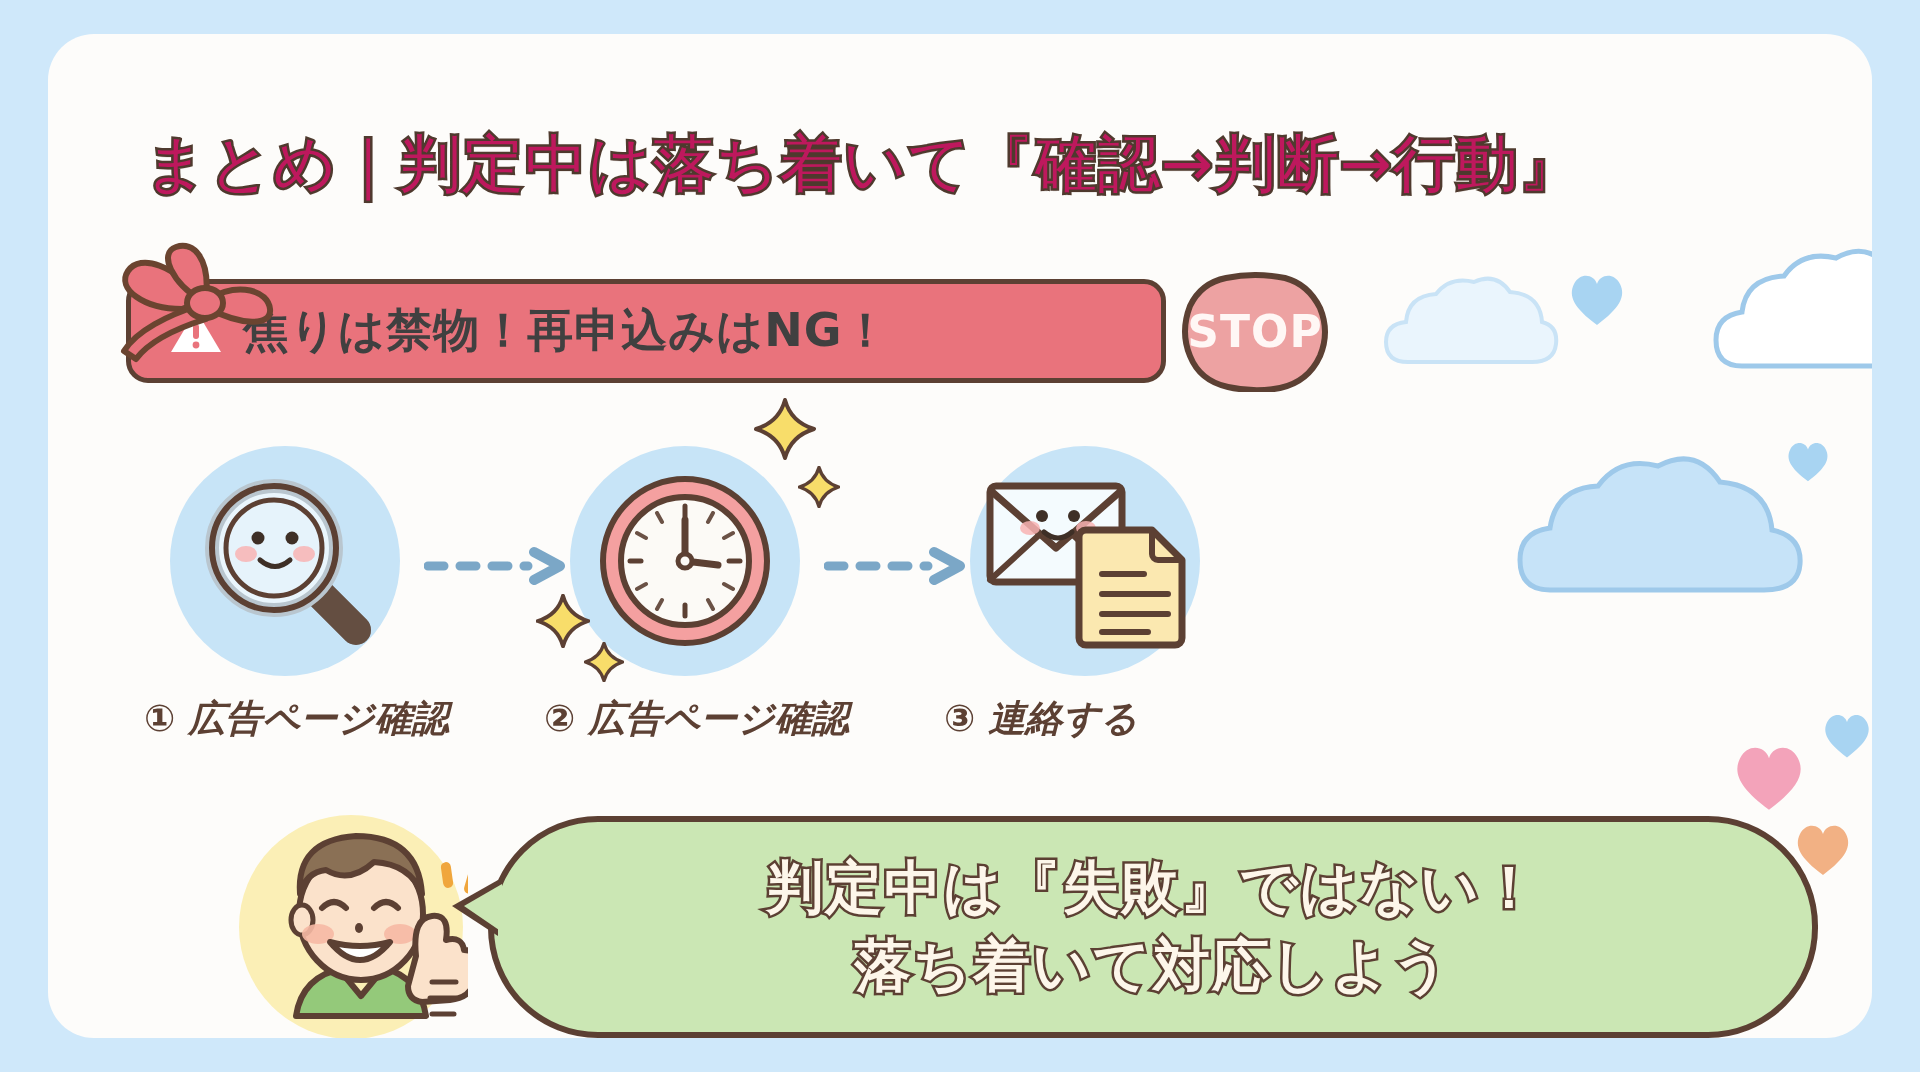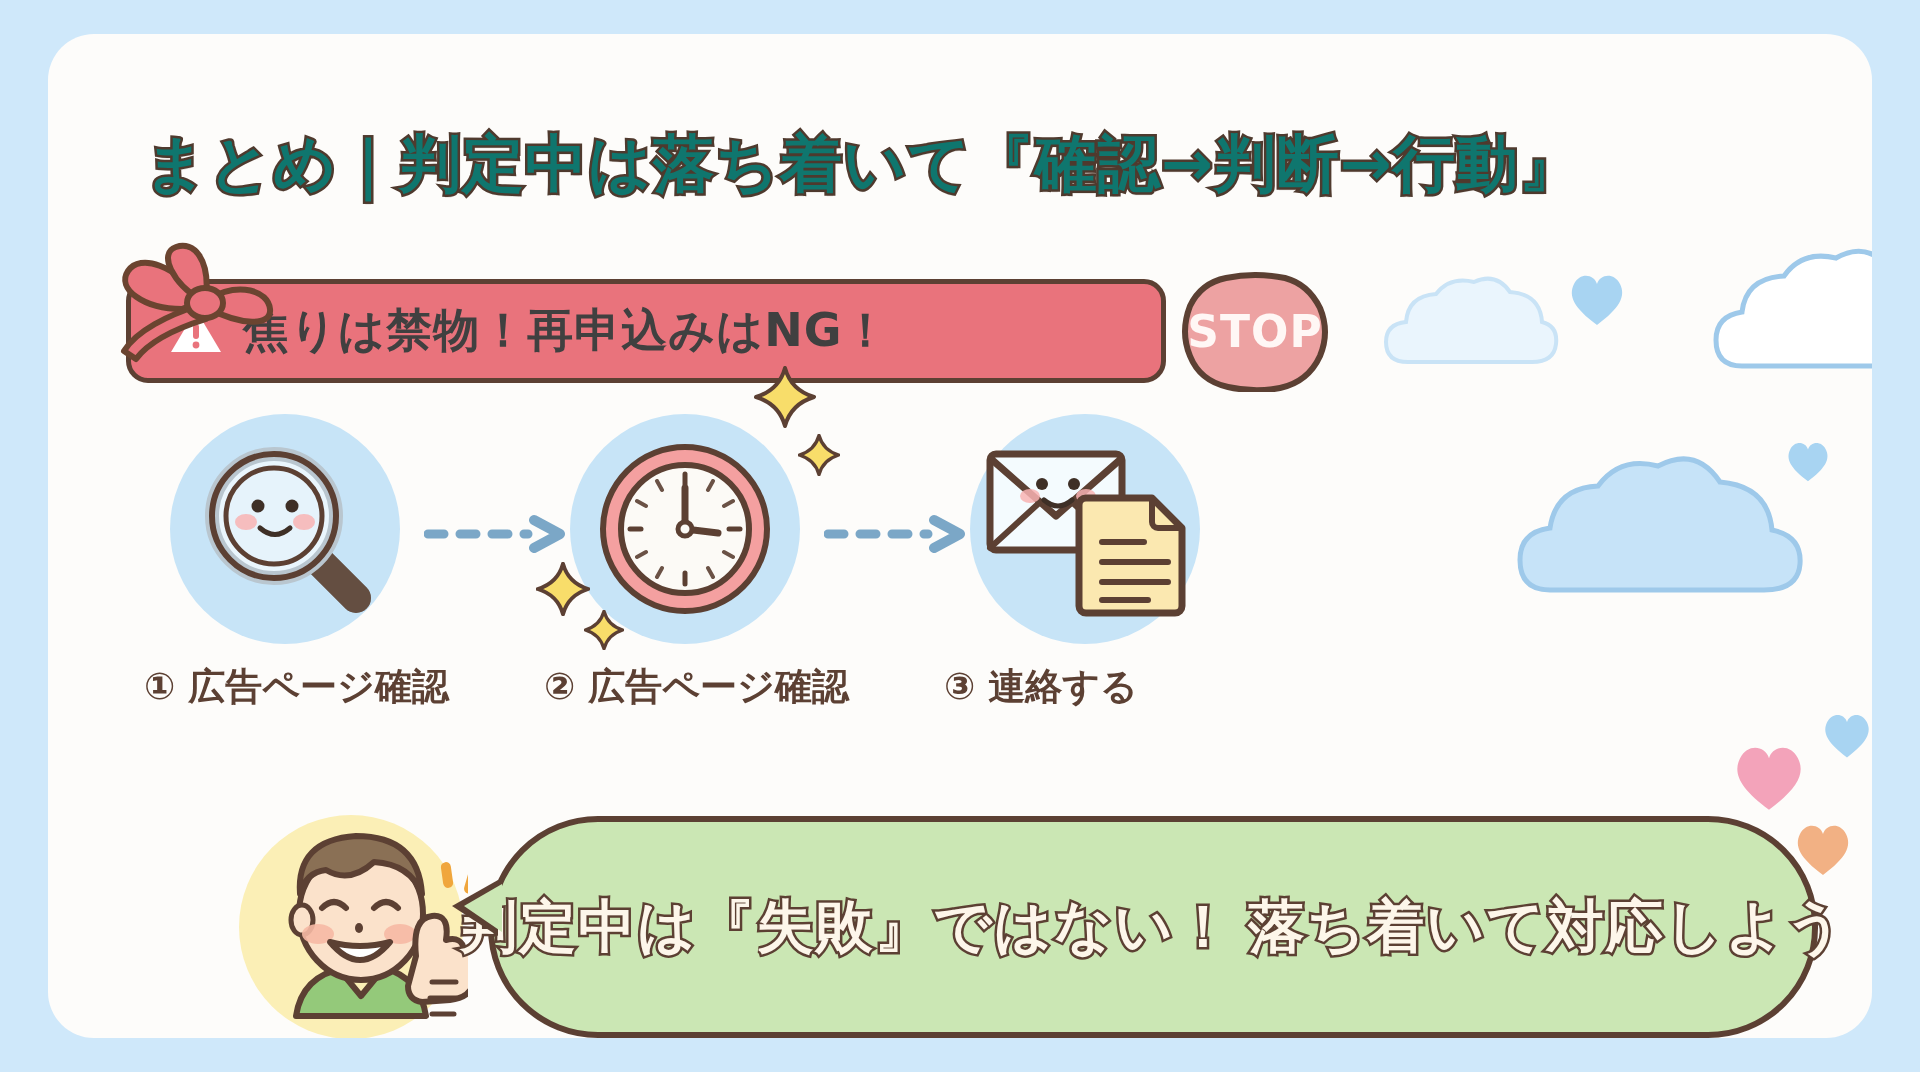--- a/index.html
+++ b/index.html
@@ -29,24 +29,24 @@
     border-radius: 46px;
     overflow: hidden;
   }
 
   
   #title {
     position: absolute;
     left: 96px;
     top: 88px;
     font-size: 62px;
-    font-weight: 700;
+    font-weight: 400;
     letter-spacing: 1px;
     white-space: nowrap;
-    color: #0f766e;
+    color: #be185d;
     -webkit-text-stroke: 5px #4f3a2e;
     paint-order: stroke fill;
     text-shadow: 0 3px 0 rgba(79,58,46,.18);
   }
 
   
   #banner {
     position: absolute;
     left: 78px;
     top: 245px;
@@ -101,23 +101,24 @@
     font-weight: 700;
     color: #fff7f5;
     letter-spacing: 1px;
     padding-bottom: 2px;
   }
 
   
   #steps {
     position: absolute;
     left: 96px;
-    top: 380px;
+    top: 412px;
     width: 1300px;
     height: 320px;
+    font-style: italic;
   }
   .step {
     position: absolute;
     top: 0;
     width: 300px;
     text-align: left;
   }
   .step-circle {
     width: 230px;
     height: 230px;
@@ -157,20 +158,21 @@
   #bubble {
     position: absolute;
     left: 440px;
     top: 782px;
     width: 1330px;
     height: 222px;
     background: #cbe7b4;
     border: 6px solid #5c4033;
     border-radius: 110px;
     display: flex;
+    flex-direction: column;
     align-items: center;
     justify-content: center;
     gap: 14px;
   }
   #bubble::before {
     content: "";
     position: absolute;
     left: -42px;
     top: 58px;
     width: 0; height: 0;

